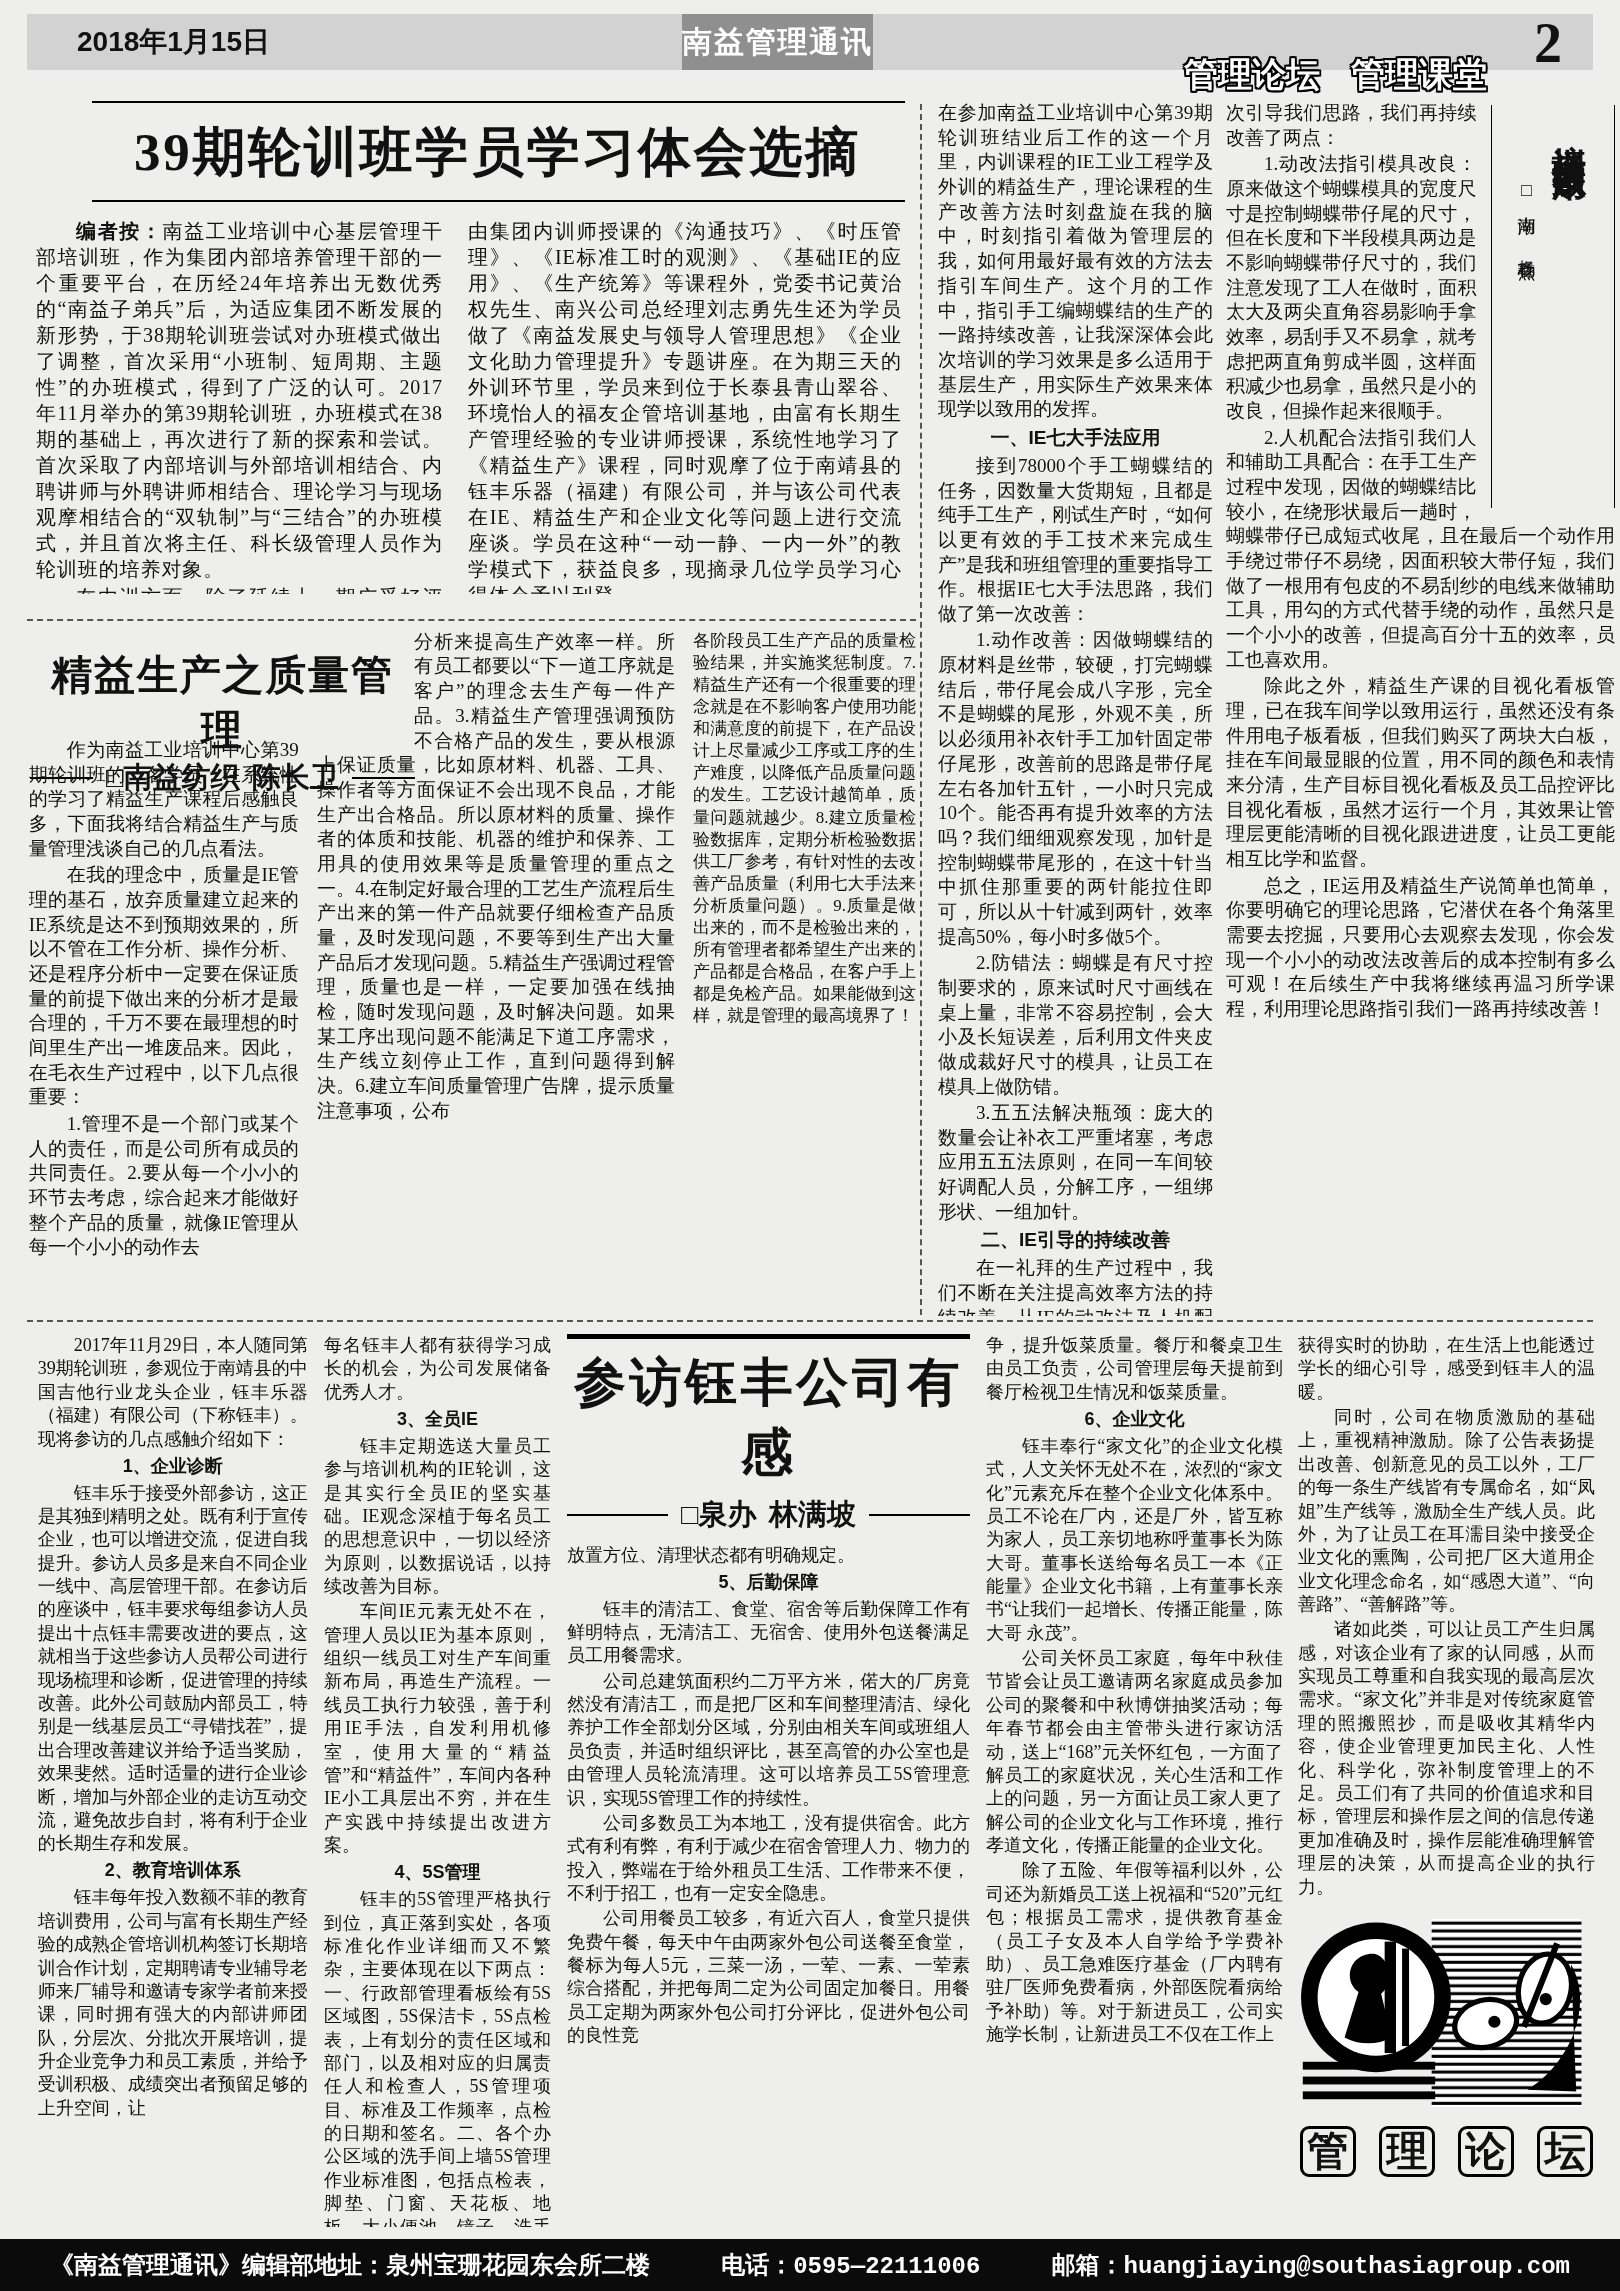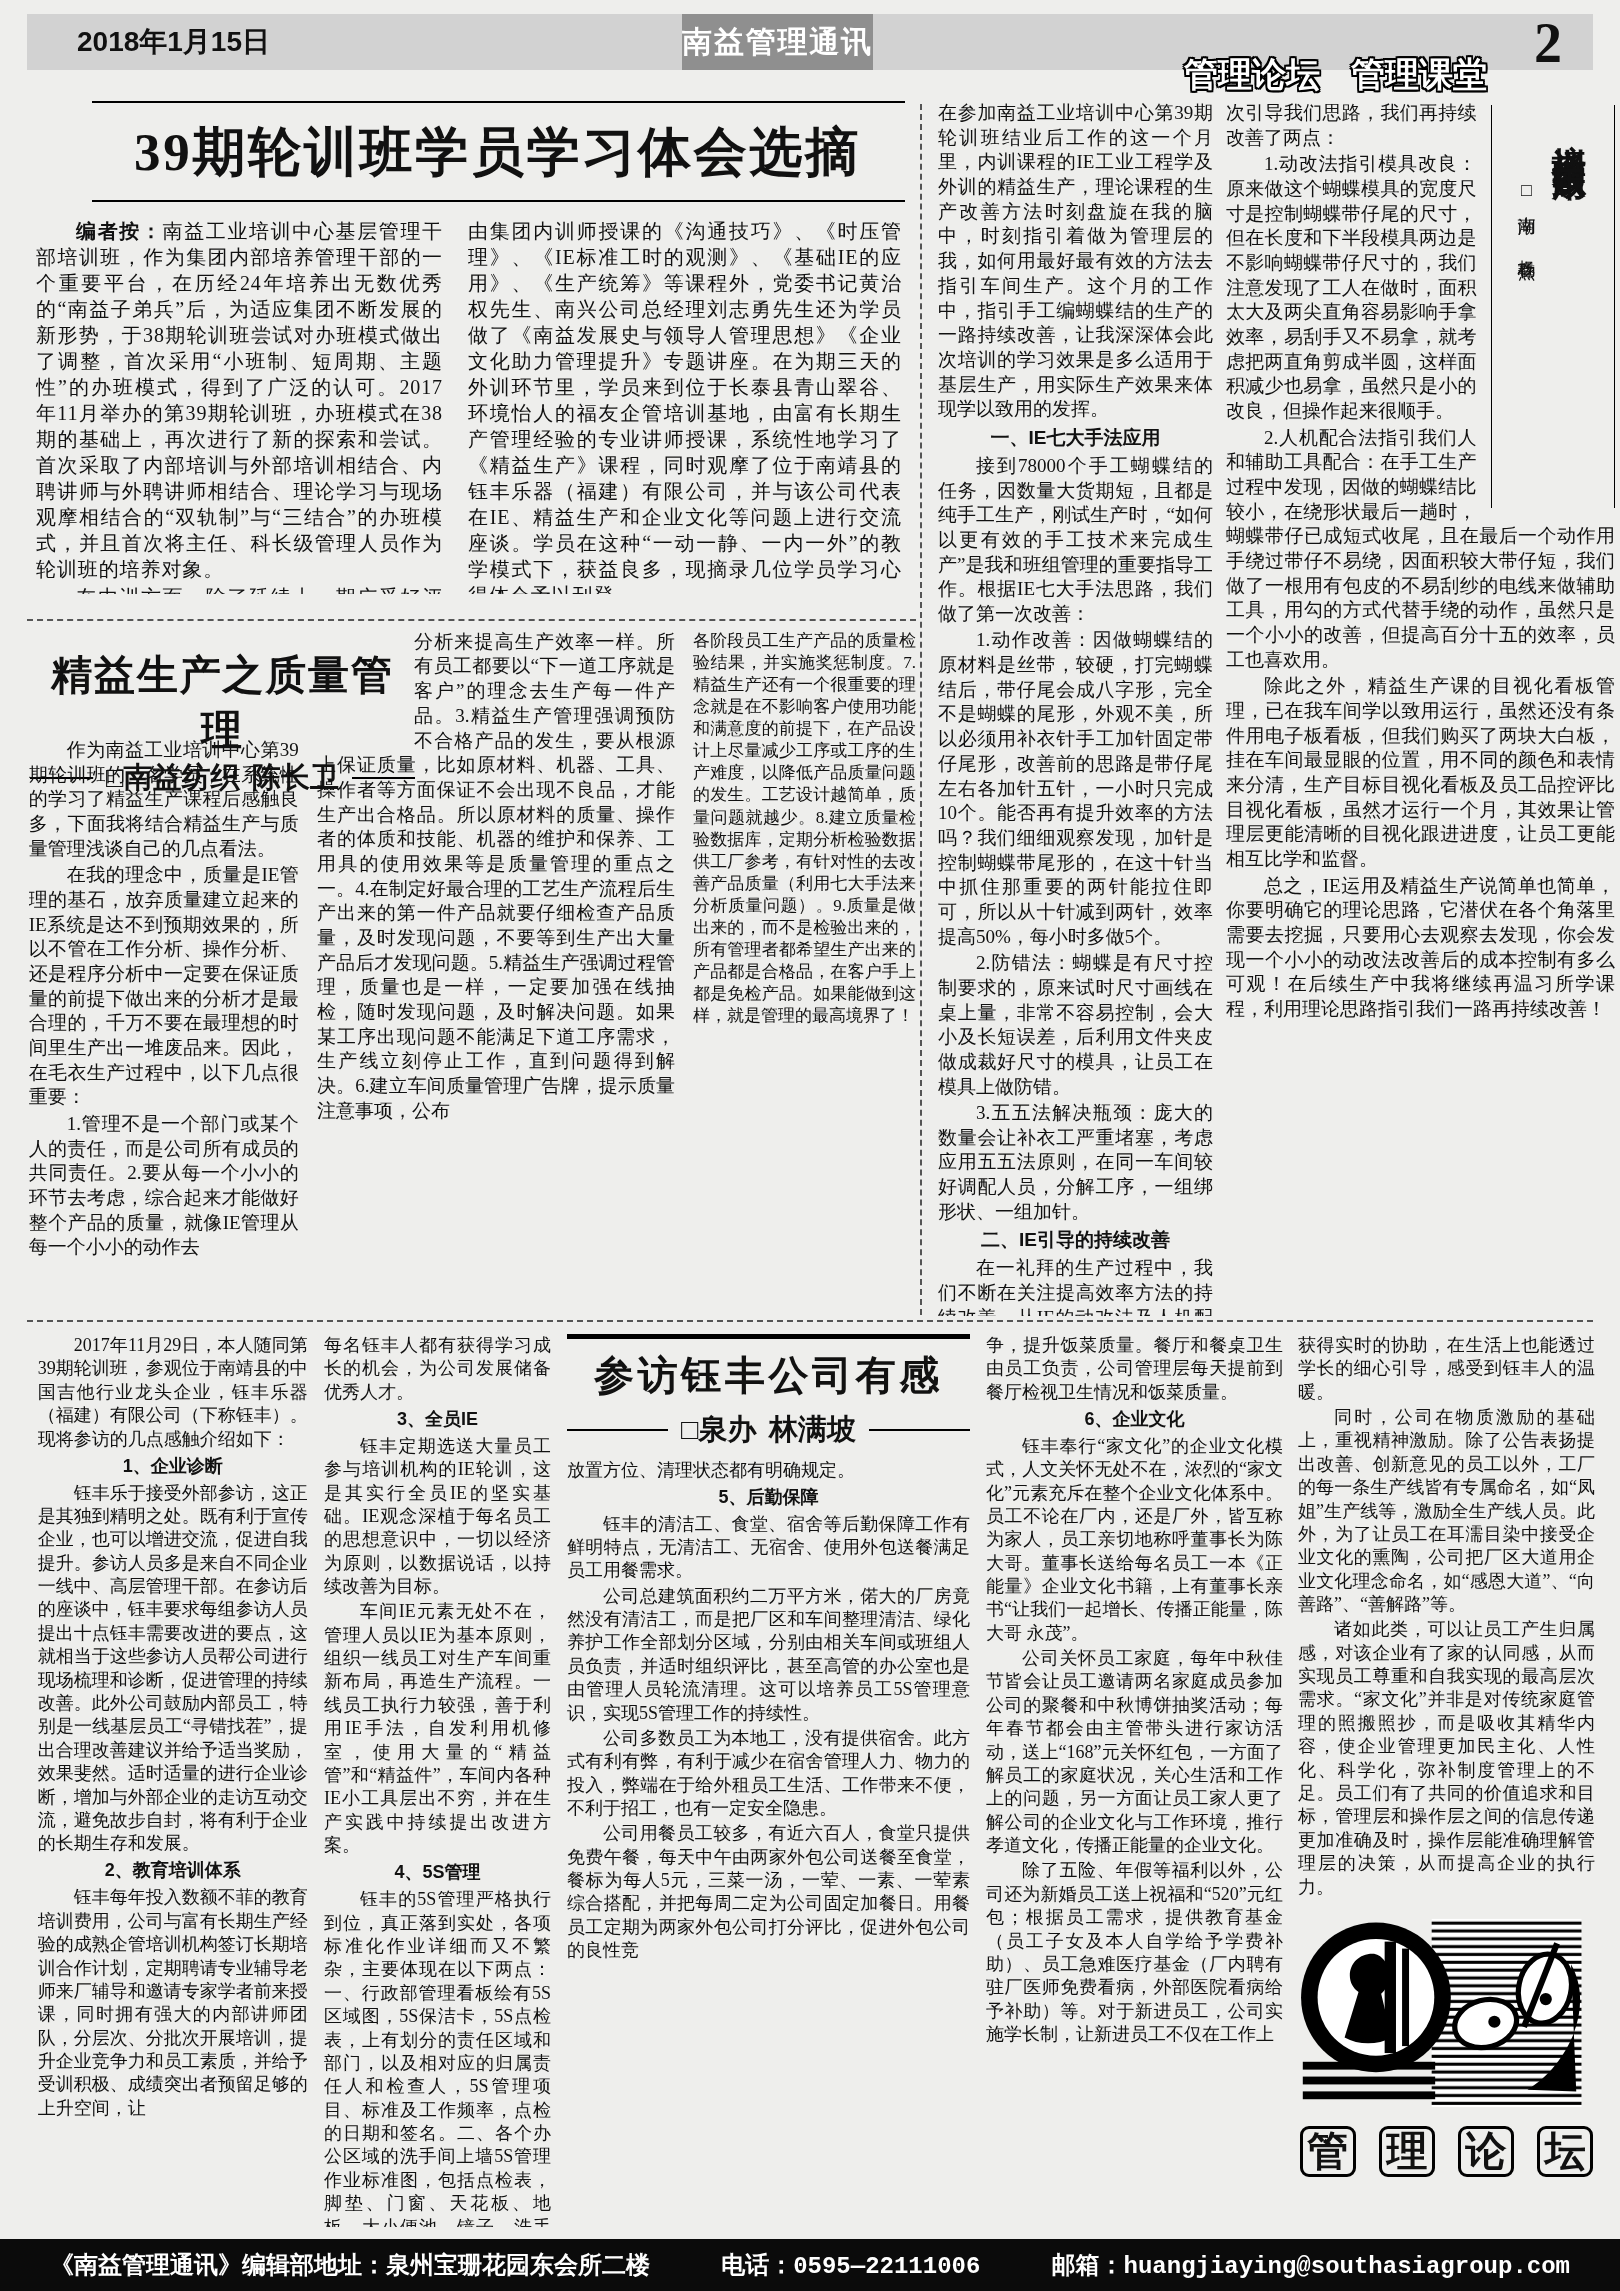--- a/index.html
+++ b/index.html
@@ -56,21 +56,21 @@
   
   .a4{position:absolute;left:27px;top:1334px;width:1566px;height:893px;font-size:18px;}
   .a4 .col{position:absolute;top:0;bottom:0;}
   .a4cA{left:10.8px;width:270px;}
   .a4cB{left:297px;width:227px;}
   .a4cC{left:540px;width:403px;}
   .a4cD{left:959px;width:297px;}
   .a4cE{left:1271px;width:297px;}
   .a4-titlebox{margin-bottom:9px;}
   .a4-titlebox .bigrule{height:4.5px;background:#000;margin-bottom:9px;}
-  .a4-titlebox h2{margin:0 0 7.2px 0;font-size:40px;font-weight:900;text-align:center;letter-spacing:3.6px;}
+  .a4-titlebox h2{margin:0 0 7.2px 0;font-size:52px;font-weight:900;text-align:center;letter-spacing:3.6px;}
   
   .stamp{margin-top:12.6px;}
   .stamp svg{display:block;width:290px;height:209px;}
   .stamp-chars{display:flex;justify-content:space-between;padding:5.4px 1.8px 0 1.8px;}
   .stamp-chars span{font-family:"Liberation Sans","DejaVu Sans",sans-serif;font-weight:900;
                     font-size:41px;border:3.6px solid #000;border-radius:9px;padding:0 4.5px;line-height:1.1;}
   
   .footer{position:absolute;left:0;top:2239px;width:1620px;height:52px;background:#0b0b0b;color:#fff;
           display:flex;align-items:center;justify-content:space-between;padding:0 50px;box-sizing:border-box;
           font-family:Liberation Mono, monospace;font-weight:bold;font-size:24px;}

